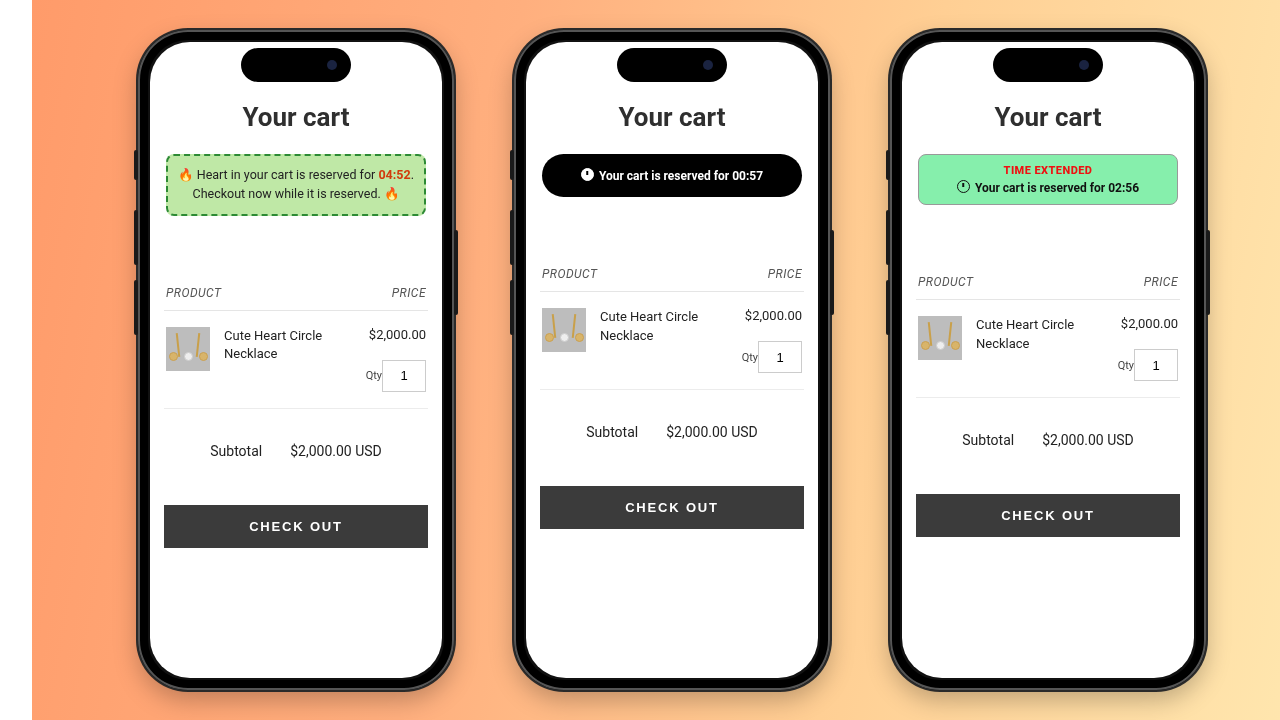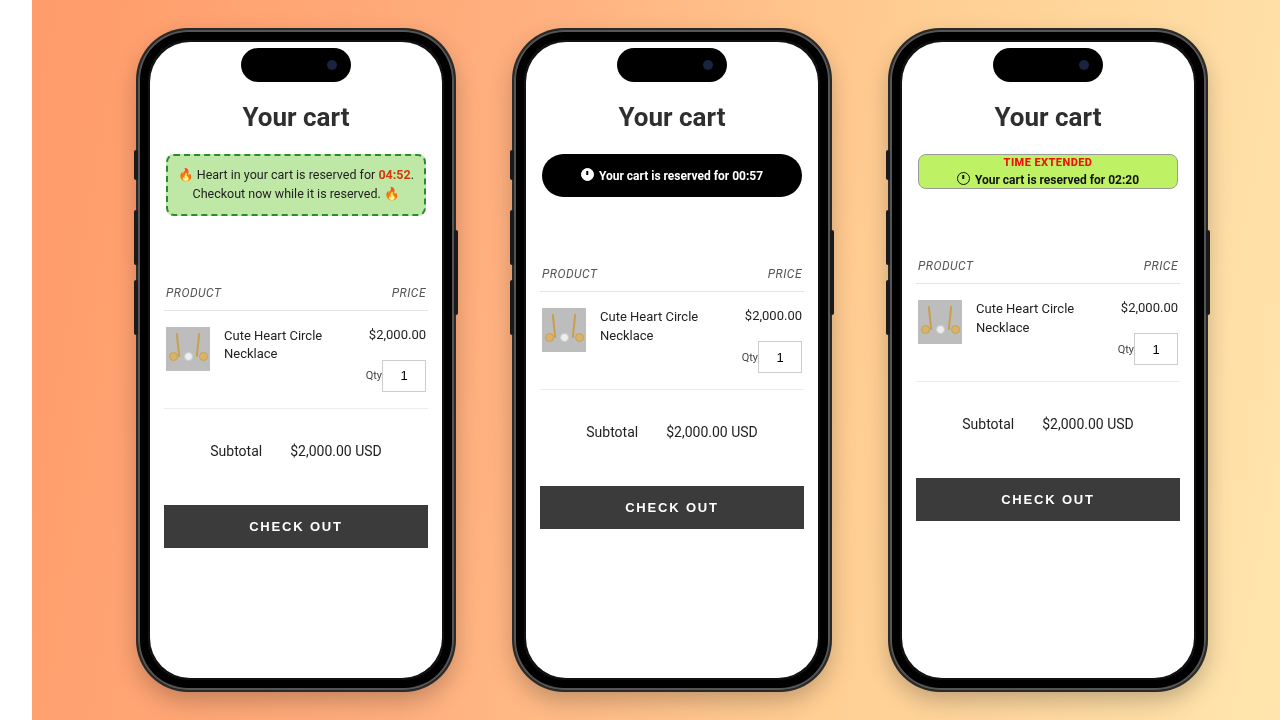--- a/index.html
+++ b/index.html
@@ -15,21 +15,21 @@
   .btn-l2{left:-4px;top:180px;width:4px;height:55px;}
   .btn-l3{left:-4px;top:250px;width:4px;height:55px;}
   .btn-r{right:-4px;top:200px;width:4px;height:85px;}
   
   .page{position:absolute;inset:0;padding:60px 14px 0;display:flex;flex-direction:column;}
   .page h1{margin:0 0 22px;text-align:center;font-size:26px;font-weight:700;color:#2f2f2f;}
   
   .banner-green{margin:0 2px 30px;border:2px dashed #2d8a34;background:#bfe8a6;border-radius:8px;padding:10px 8px;font-size:12.5px;color:#222;text-align:center;line-height:1.5;}
   .banner-green .timer{color:#d23a0c;font-weight:700;}
   .banner-dark{margin:0 2px 30px;background:#000;border-radius:25px;color:#fff;font-size:12px;font-weight:700;text-align:center;padding:14px 8px;}
-  .banner-white{margin:0 2px 30px;border:1px solid #999;border-radius:8px;background:#bef264;padding:1px 8px;text-align:center;}
+  .banner-white{margin:0 2px 30px;border:1px solid #999;border-radius:8px;background:#86efac;padding:9px 8px;text-align:center;}
   .banner-white .ext{color:#e11;font-size:11px;font-weight:800;letter-spacing:.04em;margin-bottom:3px;}
   .banner-white .line2{font-size:12px;font-weight:700;color:#111;}
   
   .cols{display:flex;justify-content:space-between;font-size:12px;letter-spacing:.04em;color:#555;padding:0 2px 10px;border-bottom:1px solid #e5e5e5;margin-top:40px;font-style:italic;}
   
   .row{display:flex;gap:14px;padding:16px 2px;border-bottom:1px solid #ececec;}
   .thumb{width:44px;height:44px;background:#bdbdbd;position:relative;flex-shrink:0;}
   .thumb::before,.thumb::after{content:"";position:absolute;background:#c9a04a;}
   .thumb::before{left:11px;top:6px;width:2px;height:24px;transform:rotate(-6deg);}
   .thumb::after{right:11px;top:6px;width:2px;height:24px;transform:rotate(6deg);}
@@ -160,21 +160,21 @@
       <div class="btn-l3"></div>
       <div class="btn-r"></div>
     <div class="notch"></div>
     <div class="screen">
       <div class="page">
         <h1>Your cart</h1>
 
         <div class="banner-white">
           <div class="ext">TIME EXTENDED</div>
           <div class="line2">
-            <span class="clock"></span><span>Your cart is reserved for </span><span>02:20</span>
+            <span class="clock"></span><span>Your cart is reserved for </span><span>02:56</span>
           </div>
         </div>
 
         <div class="cols">
           <span>PRODUCT</span>
           <span>PRICE</span>
         </div>
 
         <div class="row">
           <div class="thumb">

